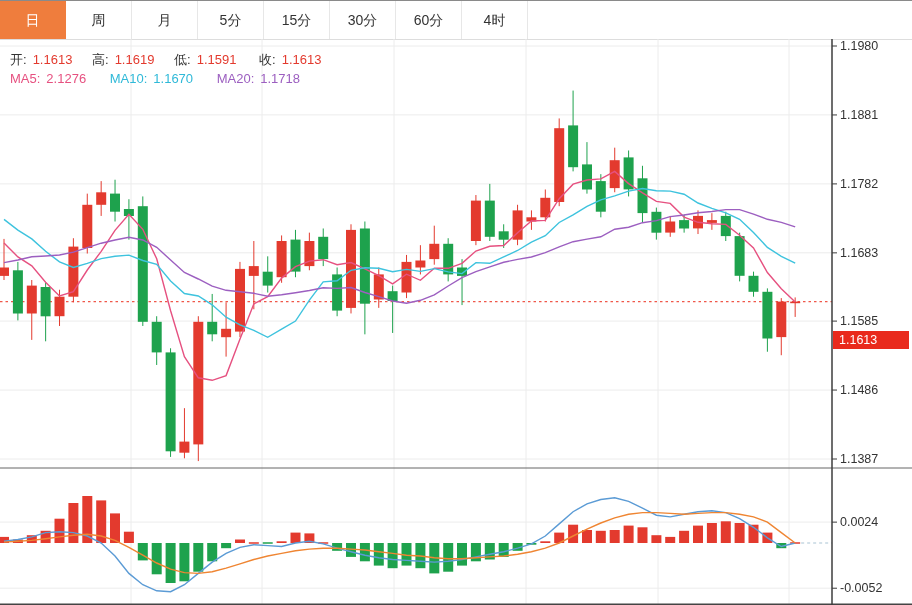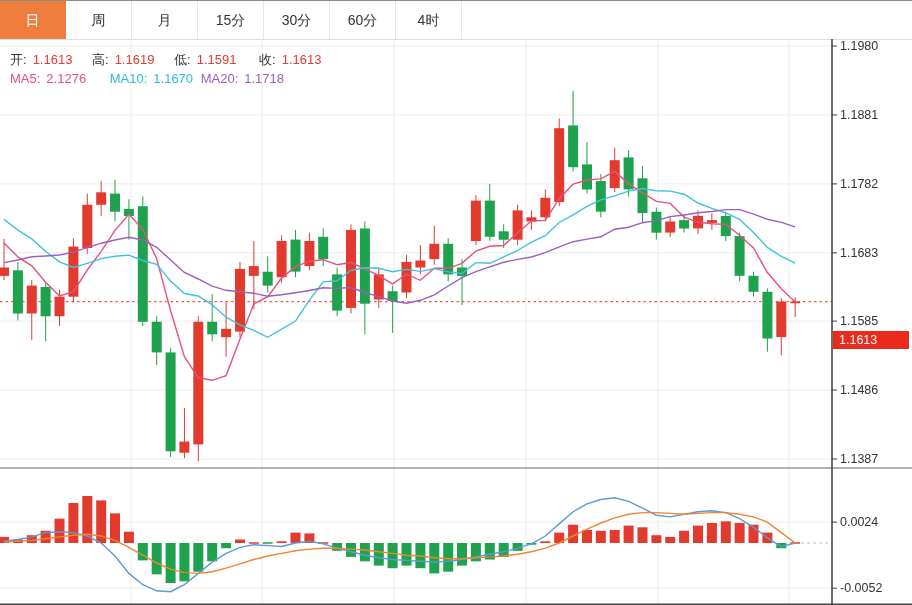--- a/index.html
+++ b/index.html
@@ -21,20 +21,21 @@
   .price-badge{position:absolute;left:833px;width:76px;height:18px;background:#e92a1c;color:#fff;
                font-size:12.5px;line-height:18px;padding-left:6px;box-sizing:border-box;z-index:6;}
 </style>
 </head>
 <body>
 
 <div class="tabbar" id="tabbar">
     <div class="tab active">日</div>
     <div class="tab">周</div>
     <div class="tab">月</div>
+    <div class="tab">5分</div>
     <div class="tab">15分</div>
     <div class="tab">30分</div>
     <div class="tab">60分</div>
     <div class="tab">4时</div>
   </div>
 
 <div class="chart-wrap">
   <svg id="chart" width="912" height="567">
       <line x1="131" y1="0" x2="131" y2="565" stroke="#ececec" stroke-width="1"></line>
       <line x1="262" y1="0" x2="262" y2="565" stroke="#ececec" stroke-width="1"></line>
@@ -257,19 +258,19 @@
 
   <div class="txtrow" style="left:10px;top:12px;">
     <span class="lbl">开:</span><span class="val-red" style="margin-right:16px;">1.1613</span>
     <span class="lbl">高:</span><span class="val-red" style="margin-right:16px;">1.1619</span>
     <span class="lbl">低:</span><span class="val-red" style="margin-right:19px;">1.1591</span>
     <span class="lbl">收:</span><span class="val-red">1.1613</span>
   </div>
 
   <div class="txtrow" style="left:10px;top:32px;">
     <span class="ma5">MA5:</span><span class="ma5" style="margin-right:20px;">2.1276</span>
-    <span class="ma10">MA10:</span><span class="ma10" style="margin-right:4px;text-align:center;">1.1670</span>
+    <span class="ma10">MA10:</span><span class="ma10" style="margin-right:20px;text-align:center;">1.1670</span>
     <span class="ma20">MA20:</span><span class="ma20">1.1718</span>
   </div>
 
 
   <div class="price-badge" id="badge" style="top: 291.6px;">1.1613</div>
 </div>
 
 </body></html>

